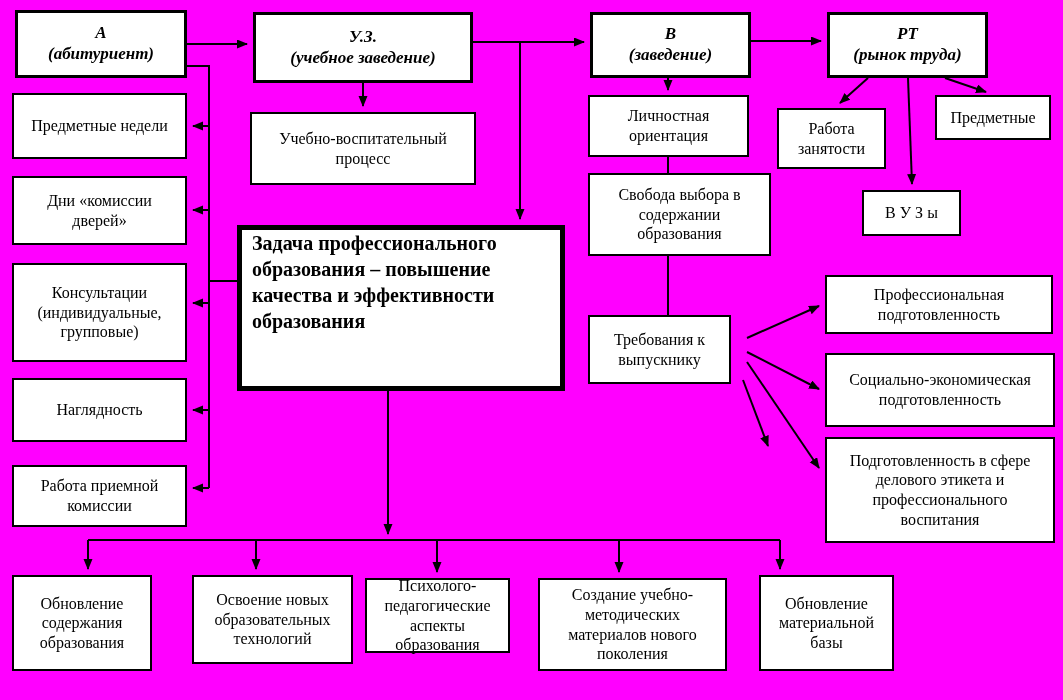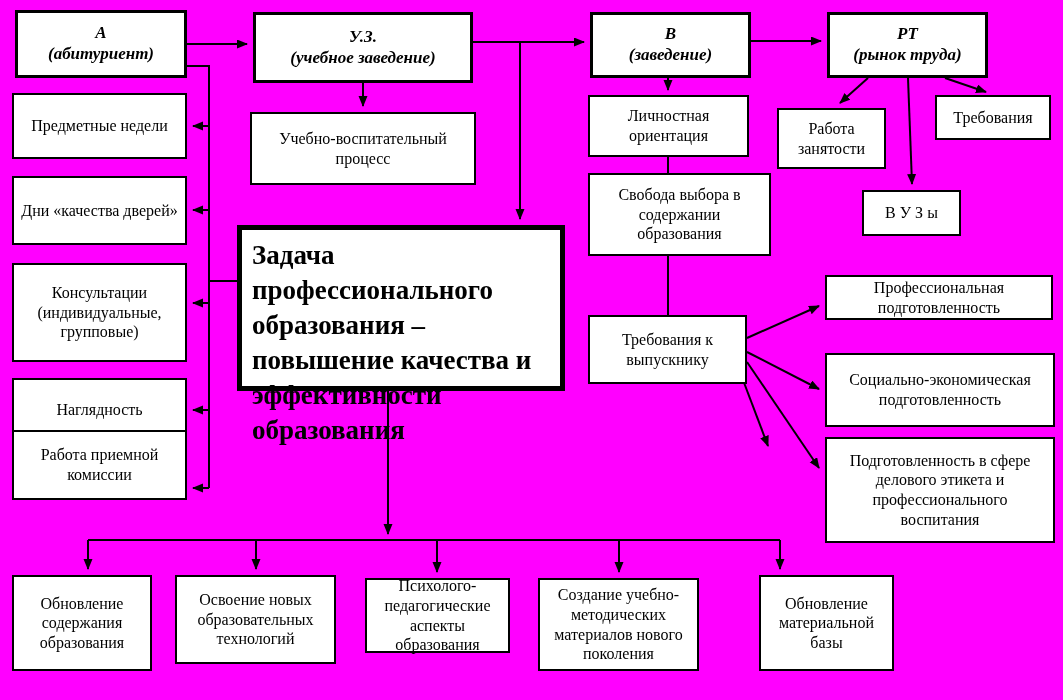--- a/index.html
+++ b/index.html
@@ -29,26 +29,26 @@
   }
   .node.head {
     border-width: 3px;
     font-weight: bold;
     font-style: italic;
     font-size: 17px;
   }
   .node.task {
     border-width: 5px;
     font-weight: bold;
-    font-size: 27px;
+    font-size: 20px;
     line-height: 1.3;
     align-items: flex-start;
     justify-content: flex-start;
     text-align: left;
-    padding: 8px 10px;
+    padding: 0 10px;
   }
   svg line, svg polyline { stroke: #000; stroke-width: 2; fill: none; }
 </style>
 </head>
 <body style="background: rgb(255, 0, 255);">
 
 <div class="canvas">
 
   <svg class="connectors" width="1063" height="700">
     <defs>
@@ -125,79 +125,79 @@
   </div>
   <div class="node" style="left:12px;top:93px;width:175px;height:66px">
     <span>Предметные недели</span>
   </div>
 
   <div class="node head" style="left:827px;top:12px;width:161px;height:66px">
     <span>РТ</span>
     <span>(рынок труда)</span>
   </div>
   <div class="node" style="left:12px;top:176px;width:175px;height:69px">
-    <span>Дни «качества дверей»</span>
+    <span>Дни «комиссии дверей»</span>
   </div>
   <div class="node" style="left:12px;top:378px;width:175px;height:64px">
     <span>Наглядность</span>
   </div>
   <div class="node" style="left:12px;top:263px;width:175px;height:99px">
     <span>Консультации (индивидуальные, групповые)</span>
   </div>
-  <div class="node" style="left:12px;top:430px;width:175px;height:70px">
+  <div class="node" style="left:12px;top:465px;width:175px;height:62px">
     <span>Работа приемной комиссии</span>
   </div>
 
   <div class="node" style="left:250px;top:112px;width:226px;height:73px">
     <span>Учебно-воспитательный процесс</span>
   </div>
 
   <div class="node task" style="left:237px;top:225px;width:328px;height:166px">
     <span>Задача профессионального образования – повышение качества и эффективности образования</span>
   </div>
 
   <div class="node" style="left:588px;top:95px;width:161px;height:62px">
     <span>Личностная ориентация</span>
   </div>
   <div class="node" style="left:588px;top:173px;width:183px;height:83px">
     <span>Свобода выбора в содержании образования</span>
   </div>
-  <div class="node" style="left:588px;top:315px;width:159px;height:69px">
+  <div class="node" style="left:588px;top:315px;width:143px;height:69px">
     <span>Требования к выпускнику</span>
   </div>
 
   <div class="node" style="left:777px;top:108px;width:109px;height:61px">
     <span>Работа занятости</span>
   </div>
   <div class="node" style="left:935px;top:95px;width:116px;height:45px">
-    <span>Требования</span>
+    <span>Предметные</span>
   </div>
   <div class="node" style="left:862px;top:190px;width:99px;height:46px">
     <span>В У З ы</span>
   </div>
 
-  <div class="node" style="left:825px;top:275px;width:228px;height:45px">
+  <div class="node" style="left:825px;top:275px;width:228px;height:59px">
     <span>Профессиональная подготовленность</span>
   </div>
   <div class="node" style="left:825px;top:353px;width:230px;height:74px">
     <span>Социально-экономическая подготовленность</span>
   </div>
   <div class="node" style="left:825px;top:437px;width:230px;height:106px">
     <span>Подготовленность в сфере делового этикета и профессионального воспитания</span>
   </div>
 
   <div class="node" style="left:12px;top:575px;width:140px;height:96px">
     <span>Обновление содержания образования</span>
   </div>
-  <div class="node" style="left:175px;top:575px;width:161px;height:89px">
+  <div class="node" style="left:192px;top:575px;width:161px;height:89px">
     <span>Освоение новых образовательных технологий</span>
   </div>
   <div class="node" style="left:365px;top:578px;width:145px;height:75px">
     <span>Психолого-педагогические аспекты образования</span>
   </div>
-  <div class="node" style="left:538px;top:578px;width:161px;height:93px">
+  <div class="node" style="left:538px;top:578px;width:189px;height:93px">
     <span>Создание учебно-методических материалов нового поколения</span>
   </div>
   <div class="node" style="left:759px;top:575px;width:135px;height:96px">
     <span>Обновление материальной базы</span>
   </div>
 
 </div>
 
 </body></html>

